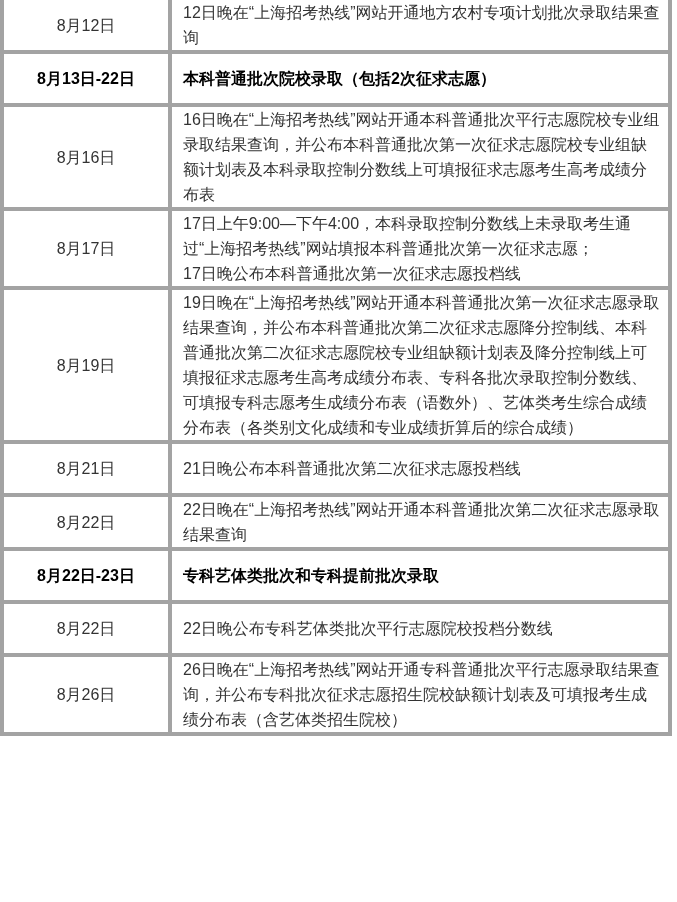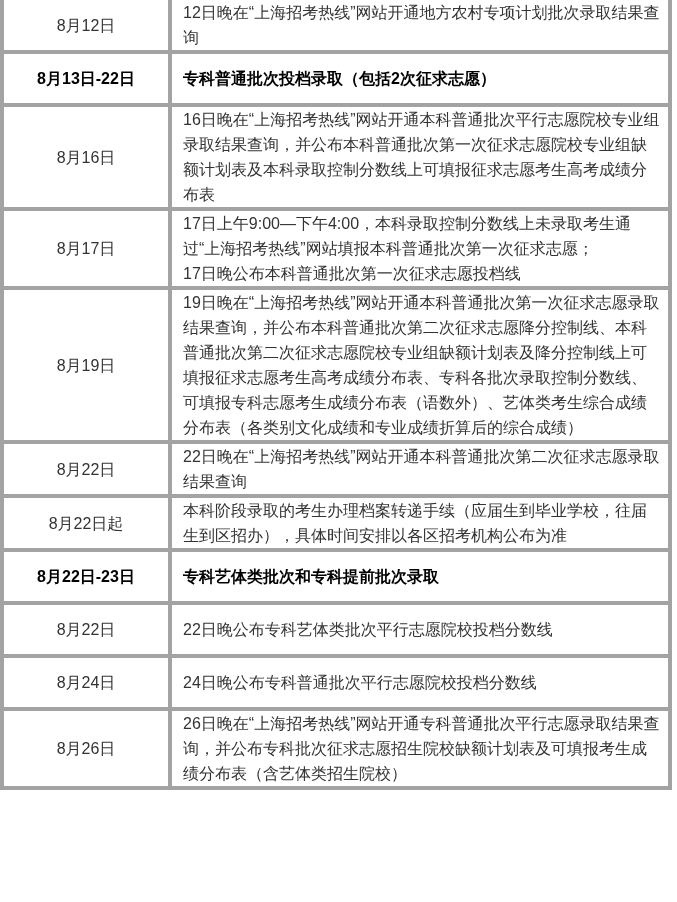--- a/index.html
+++ b/index.html
@@ -60,21 +60,21 @@
     <tbody id="schedule-body">
         <tr>
           <td class="date-cell">8月12日</td>
           <td class="content-cell">
             <div class="content-line">12日晚在“上海招考热线”网站开通地方农村专项计划批次录取结果查询</div>
           </td>
         </tr>
         <tr class="section-row">
           <td class="date-cell">8月13日-22日</td>
           <td class="content-cell">
-            <div class="content-line">专科普通批次投档录取（包括2次征求志愿）</div>
+            <div class="content-line">本科普通批次院校录取（包括2次征求志愿）</div>
           </td>
         </tr>
         <tr>
           <td class="date-cell">8月16日</td>
           <td class="content-cell">
             <div class="content-line">16日晚在“上海招考热线”网站开通本科普通批次平行志愿院校专业组录取结果查询，并公布本科普通批次第一次征求志愿院校专业组缺额计划表及本科录取控制分数线上可填报征求志愿考生高考成绩分布表</div>
           </td>
         </tr>
         <tr>
           <td class="date-cell">8月17日</td>
@@ -83,50 +83,44 @@
             <div class="content-line">17日晚公布本科普通批次第一次征求志愿投档线</div>
           </td>
         </tr>
         <tr>
           <td class="date-cell">8月19日</td>
           <td class="content-cell">
             <div class="content-line">19日晚在“上海招考热线”网站开通本科普通批次第一次征求志愿录取结果查询，并公布本科普通批次第二次征求志愿降分控制线、本科普通批次第二次征求志愿院校专业组缺额计划表及降分控制线上可填报征求志愿考生高考成绩分布表、专科各批次录取控制分数线、可填报专科志愿考生成绩分布表（语数外）、艺体类考生综合成绩分布表（各类别文化成绩和专业成绩折算后的综合成绩）</div>
           </td>
         </tr>
         <tr>
+          <td class="date-cell">8月21日</td>
+          <td class="content-cell">
+            <div class="content-line">21日晚公布本科普通批次第二次征求志愿投档线</div>
+          </td>
+        </tr>
+        <tr>
           <td class="date-cell">8月22日</td>
           <td class="content-cell">
             <div class="content-line">22日晚在“上海招考热线”网站开通本科普通批次第二次征求志愿录取结果查询</div>
-          </td>
-        </tr>
-        <tr>
-          <td class="date-cell">8月22日起</td>
-          <td class="content-cell">
-            <div class="content-line">本科阶段录取的考生办理档案转递手续（应届生到毕业学校，往届生到区招办），具体时间安排以各区招考机构公布为准</div>
           </td>
         </tr>
         <tr class="section-row">
           <td class="date-cell">8月22日-23日</td>
           <td class="content-cell">
             <div class="content-line">专科艺体类批次和专科提前批次录取</div>
           </td>
         </tr>
         <tr>
           <td class="date-cell">8月22日</td>
           <td class="content-cell">
             <div class="content-line">22日晚公布专科艺体类批次平行志愿院校投档分数线</div>
           </td>
         </tr>
         <tr>
-          <td class="date-cell">8月24日</td>
-          <td class="content-cell">
-            <div class="content-line">24日晚公布专科普通批次平行志愿院校投档分数线</div>
-          </td>
-        </tr>
-        <tr>
           <td class="date-cell">8月26日</td>
           <td class="content-cell">
             <div class="content-line">26日晚在“上海招考热线”网站开通专科普通批次平行志愿录取结果查询，并公布专科批次征求志愿招生院校缺额计划表及可填报考生成绩分布表（含艺体类招生院校）</div>
           </td>
         </tr>
       </tbody>
   </table>
 </div>
 
 </body></html>

